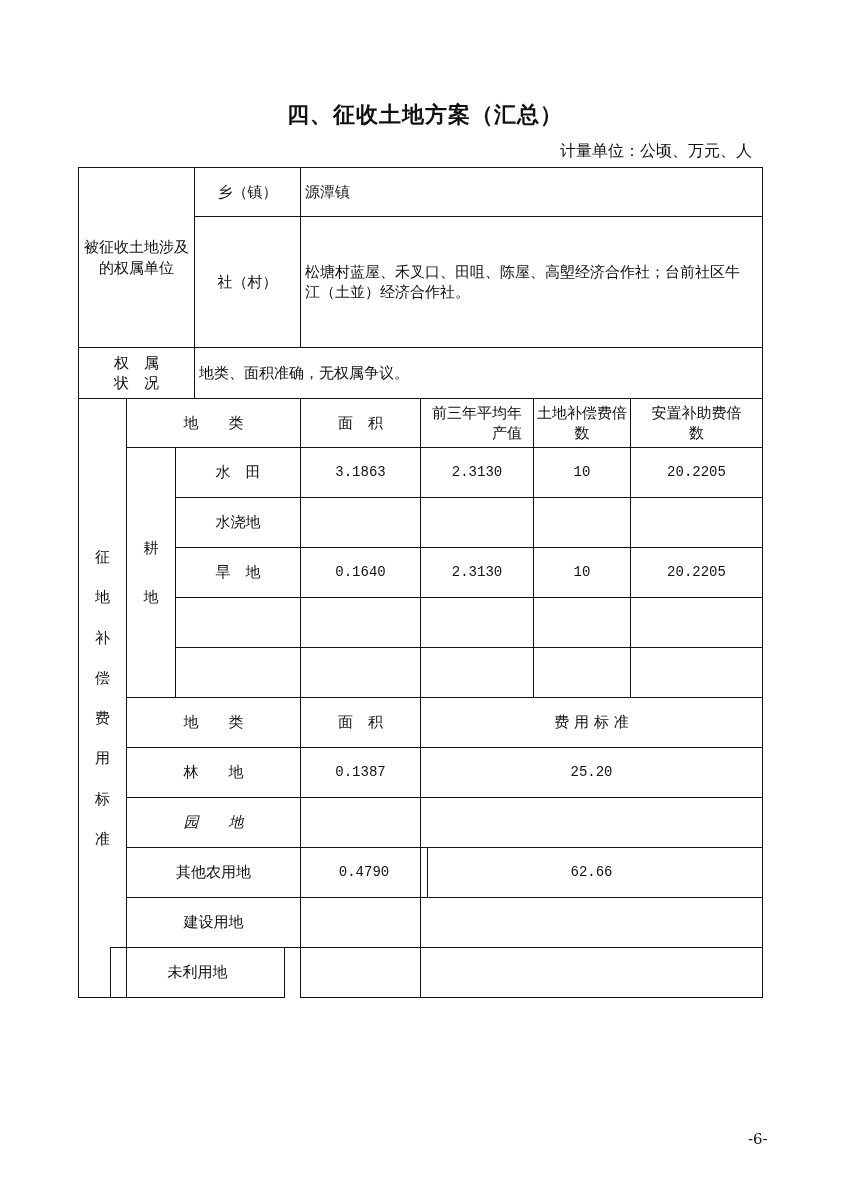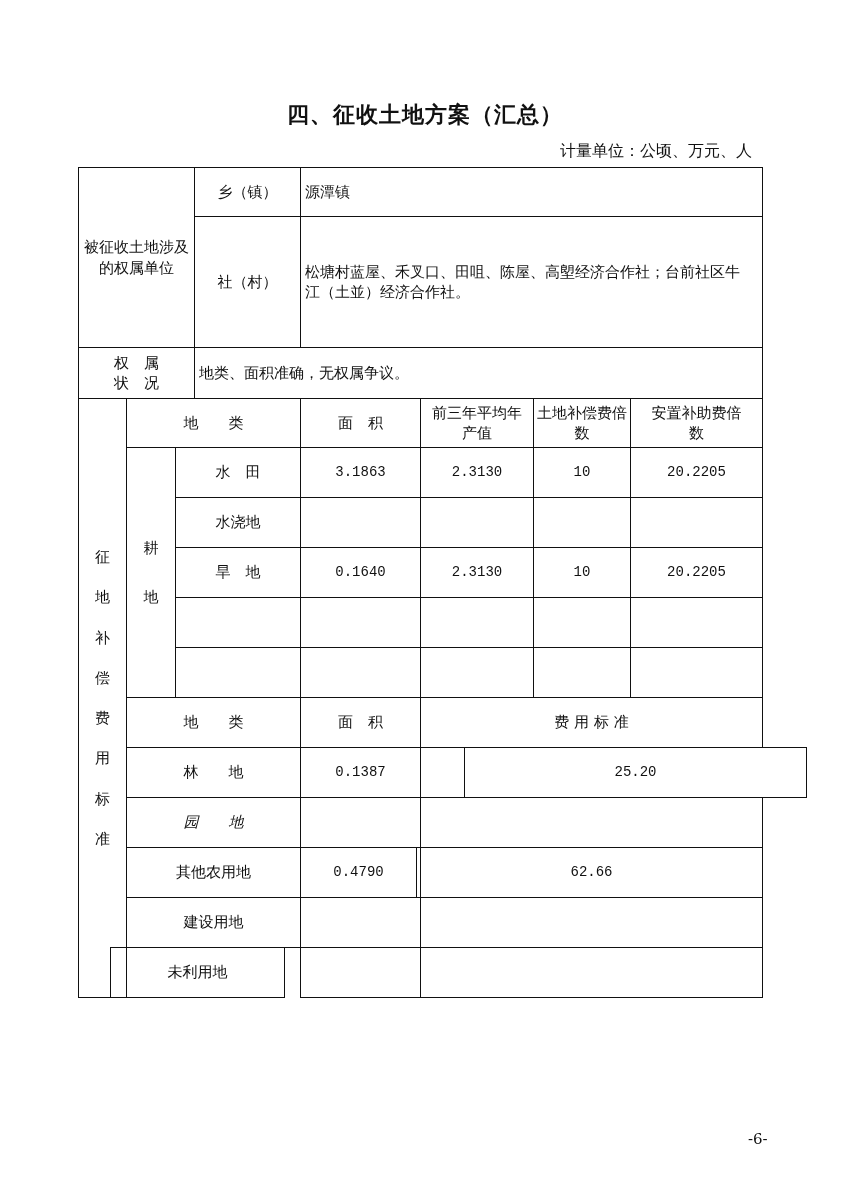--- a/index.html
+++ b/index.html
@@ -47,21 +47,21 @@
     <span>偿</span>
     <span>费</span>
     <span>用</span>
     <span>标</span>
     <span>准</span>
   </div>
 
   <div class="cell" style="left:48px;top:231px;width:175px;height:50px;">地　　类</div>
   <div class="cell" style="left:222px;top:231px;width:121px;height:50px;">面　积</div>
   <div class="cell" style="left:342px;top:231px;width:114px;height:50px;">
-      <span style="width:90px;display:block;">前三年平均年产值</span>
+      <span style="width:90px;display:block;text-align:right;">前三年平均年产值</span>
     </div>
   <div class="cell" style="left:455px;top:231px;width:98px;height:50px;">
       <span style="width:90px;display:block;">土地补偿费倍　数</span>
     </div>
   <div class="cell" style="left:552px;top:231px;width:133px;height:50px;">
       <span style="width:90px;display:block;">安置补助费倍　数</span>
     </div>
 
   <div class="cell vert" style="left:48px;top:280px;width:50px;height:251px;">
     <span style="margin:14px 0;">耕</span>
@@ -104,30 +104,30 @@
     <div class="cell num" style="left:552px;top:480px;width:133px;height:51px;"></div>
   </div>
 
   <div class="cell" style="left:48px;top:530px;width:175px;height:51px;">地　　类</div>
   <div class="cell" style="left:222px;top:530px;width:121px;height:51px;">面　积</div>
   <div class="cell" style="left:342px;top:530px;width:343px;height:51px;">费 用 标 准</div>
 
   <div>
     <div class="cell" style="left:48px;top:580px;width:175px;height:51px;">林　　地</div>
     <div class="cell num" style="left:222px;top:580px;width:121px;height:51px;">0.1387</div>
-    <div class="cell num" style="left:342px;top:580px;width:343px;height:51px;margin-left:44px;">25.20</div>
+    <div class="cell num" style="left:342px;top:580px;width:343px;height:51px;">25.20</div>
   </div>
   <div>
     <div class="cell" style="left:48px;top:630px;width:175px;height:51px;font-style:italic;">园　　地</div>
     <div class="cell num" style="left:222px;top:630px;width:121px;height:51px;"></div>
     <div class="cell num" style="left:342px;top:630px;width:343px;height:51px;"></div>
   </div>
   <div>
     <div class="cell" style="left:48px;top:680px;width:175px;height:51px;">其他农用地</div>
-    <div class="cell num" style="left:222px;top:680px;width:117px;height:51px;">0.4790</div>
+    <div class="cell num" style="left:222px;top:680px;width:128px;height:51px;">0.4790</div>
     <div class="cell num" style="left:342px;top:680px;width:343px;height:51px;">62.66</div>
   </div>
   <div>
     <div class="cell" style="left:48px;top:730px;width:175px;height:51px;">建设用地</div>
     <div class="cell num" style="left:222px;top:730px;width:121px;height:51px;"></div>
     <div class="cell num" style="left:342px;top:730px;width:343px;height:51px;"></div>
   </div>
   <div>
     <div class="cell" style="left:32px;top:780px;width:175px;height:51px;">未利用地</div>
     <div class="cell num" style="left:222px;top:780px;width:121px;height:51px;"></div>

